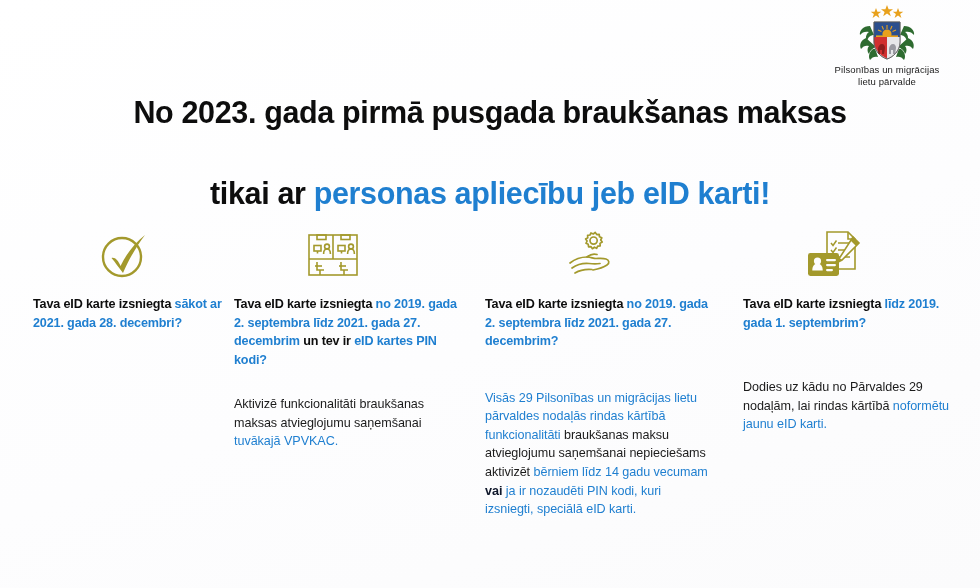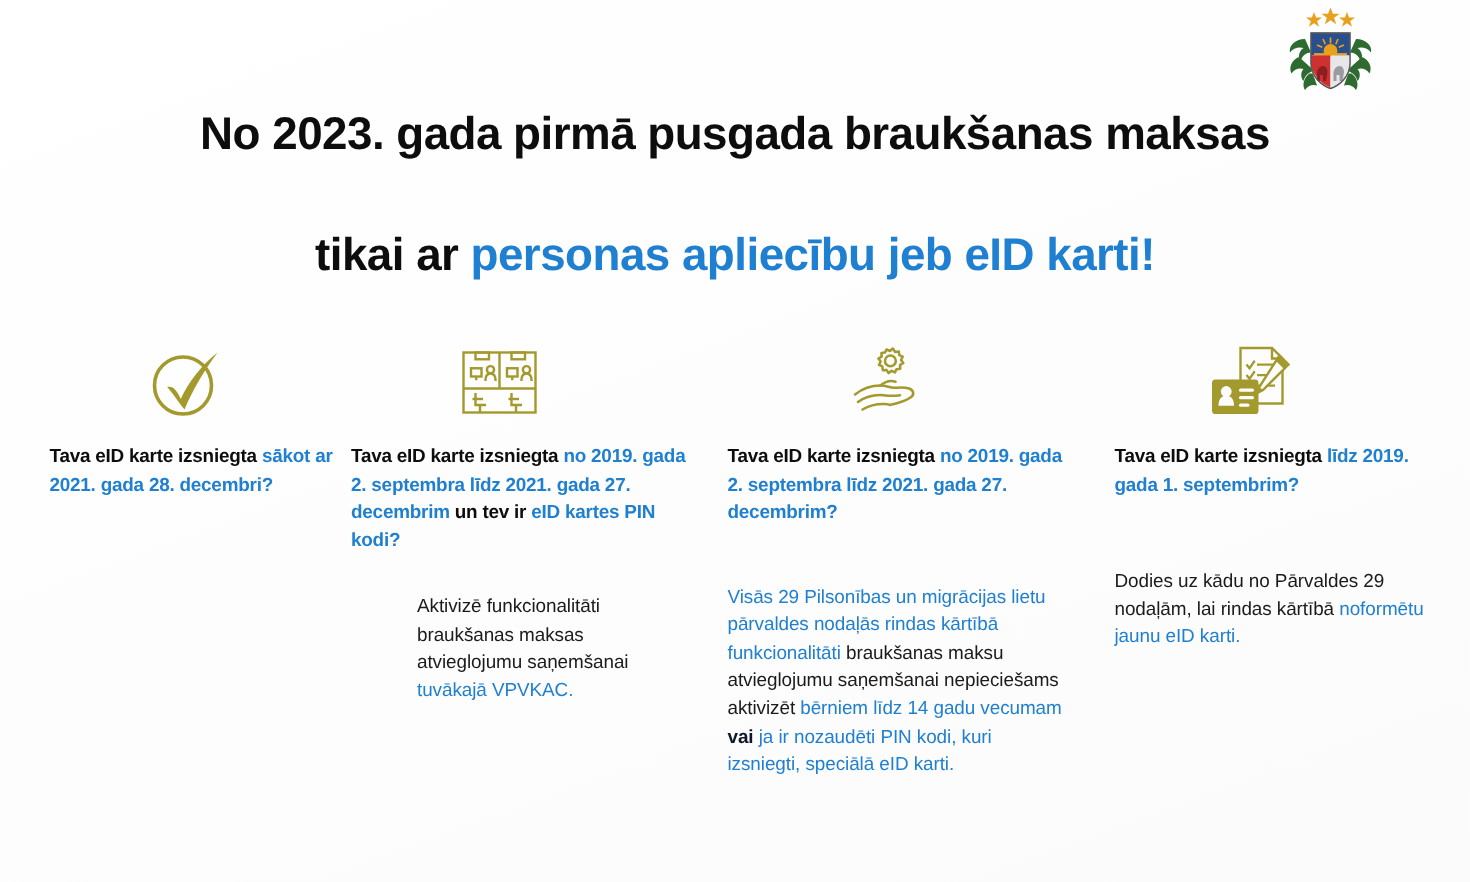--- a/index.html
+++ b/index.html
@@ -30,21 +30,21 @@
     font-size: 9.5px;
     line-height: 1.25;
     color: #1b1b1b;
     letter-spacing: 0.1px;
     margin-top: 2px;
   }
 
   
   #headline {
     position: absolute;
-    top: 69px;
+    top: 92px;
     left: 50px;
     width: 880px;
     text-align: center;
     font-size: 30.5px;
     font-weight: bold;
     line-height: 1.33;
     letter-spacing: -0.35px;
     color: #0d0d0d;
   }
   #headline .accent { color: #1f7fd0; margin-top: 37px; }
@@ -92,21 +92,21 @@
     font-size: 12.6px;
     line-height: 1.48;
     letter-spacing: -0.05px;
     color: #1b1b1b;
   }
   .col-body .accent { color: #1f7fd0; }
   .col-body .strong { font-weight: bold; color: #0f172a; }
 
   .col-3 .col-body { margin-top: 38px; }
   .col-4 .col-body { margin-top: 46px; }
-  .col-2 .col-body { margin-top: 26px; margin-left: 44px; }
+  .col-2 .col-body { margin-top: 26px; }
 </style>
 </head>
 <body>
 
 <div id="logo-block">
   <svg id="coat-of-arms" width="62" height="58" viewBox="0 0 62 58">
 
     <g fill="#e8a11c">
       <polygon points="31,1 32.6,5.2 37,5.2 33.4,7.9 34.8,12.2 31,9.5 27.2,12.2 28.6,7.9 25,5.2 29.4,5.2"></polygon>
       <polygon points="20,4 21.4,7.7 25.3,7.7 22.1,10.1 23.4,13.9 20,11.5 16.6,13.9 17.9,10.1 14.7,7.7 18.6,7.7"></polygon>
@@ -140,20 +140,24 @@
     <path d="M18,33 L31,33 L31,54.4 C25.5,52.4 19.5,47 18,39 Z" fill="#d03030"></path>
     <path d="M31,33 L44,33 L44,39 C42.5,47 36.5,52.4 31,54.4 Z" fill="#e7e7ea"></path>
     <g fill="#8c1f1f">
       <path d="M22,45 C22,42 24,40 26,40 C28,40 29,42 29,44 L28,50 L26,50 L26,46 L24,46 L24,50 L22,50 Z"></path>
     </g>
     <g fill="#9a9aa2">
       <path d="M33,45 C33,42 35,40 37,40 C39,40 40,42 40,44 L39,50 L37,50 L37,46 L35,46 L35,50 L33,50 Z"></path>
     </g>
     <path d="M18,18 L44,18 L44,38 C44,47 37,53 31,55 C25,53 18,47 18,38 Z" fill="none" stroke="#5a5a5a" stroke-width="0.9"></path>
   </svg>
+  <div id="logo-caption">
+    <span>Pilsonības un migrācijas</span><br>
+    <span>lietu pārvalde</span>
+  </div>
 </div>
 
 <h1 id="headline">
   <span>No 2023. gada pirmā pusgada braukšanas maksas</span><br>
   <br>
   <span>tikai ar </span><span class="accent">personas apliecību jeb eID karti!</span>
 </h1>
 
 <div id="columns">
 

